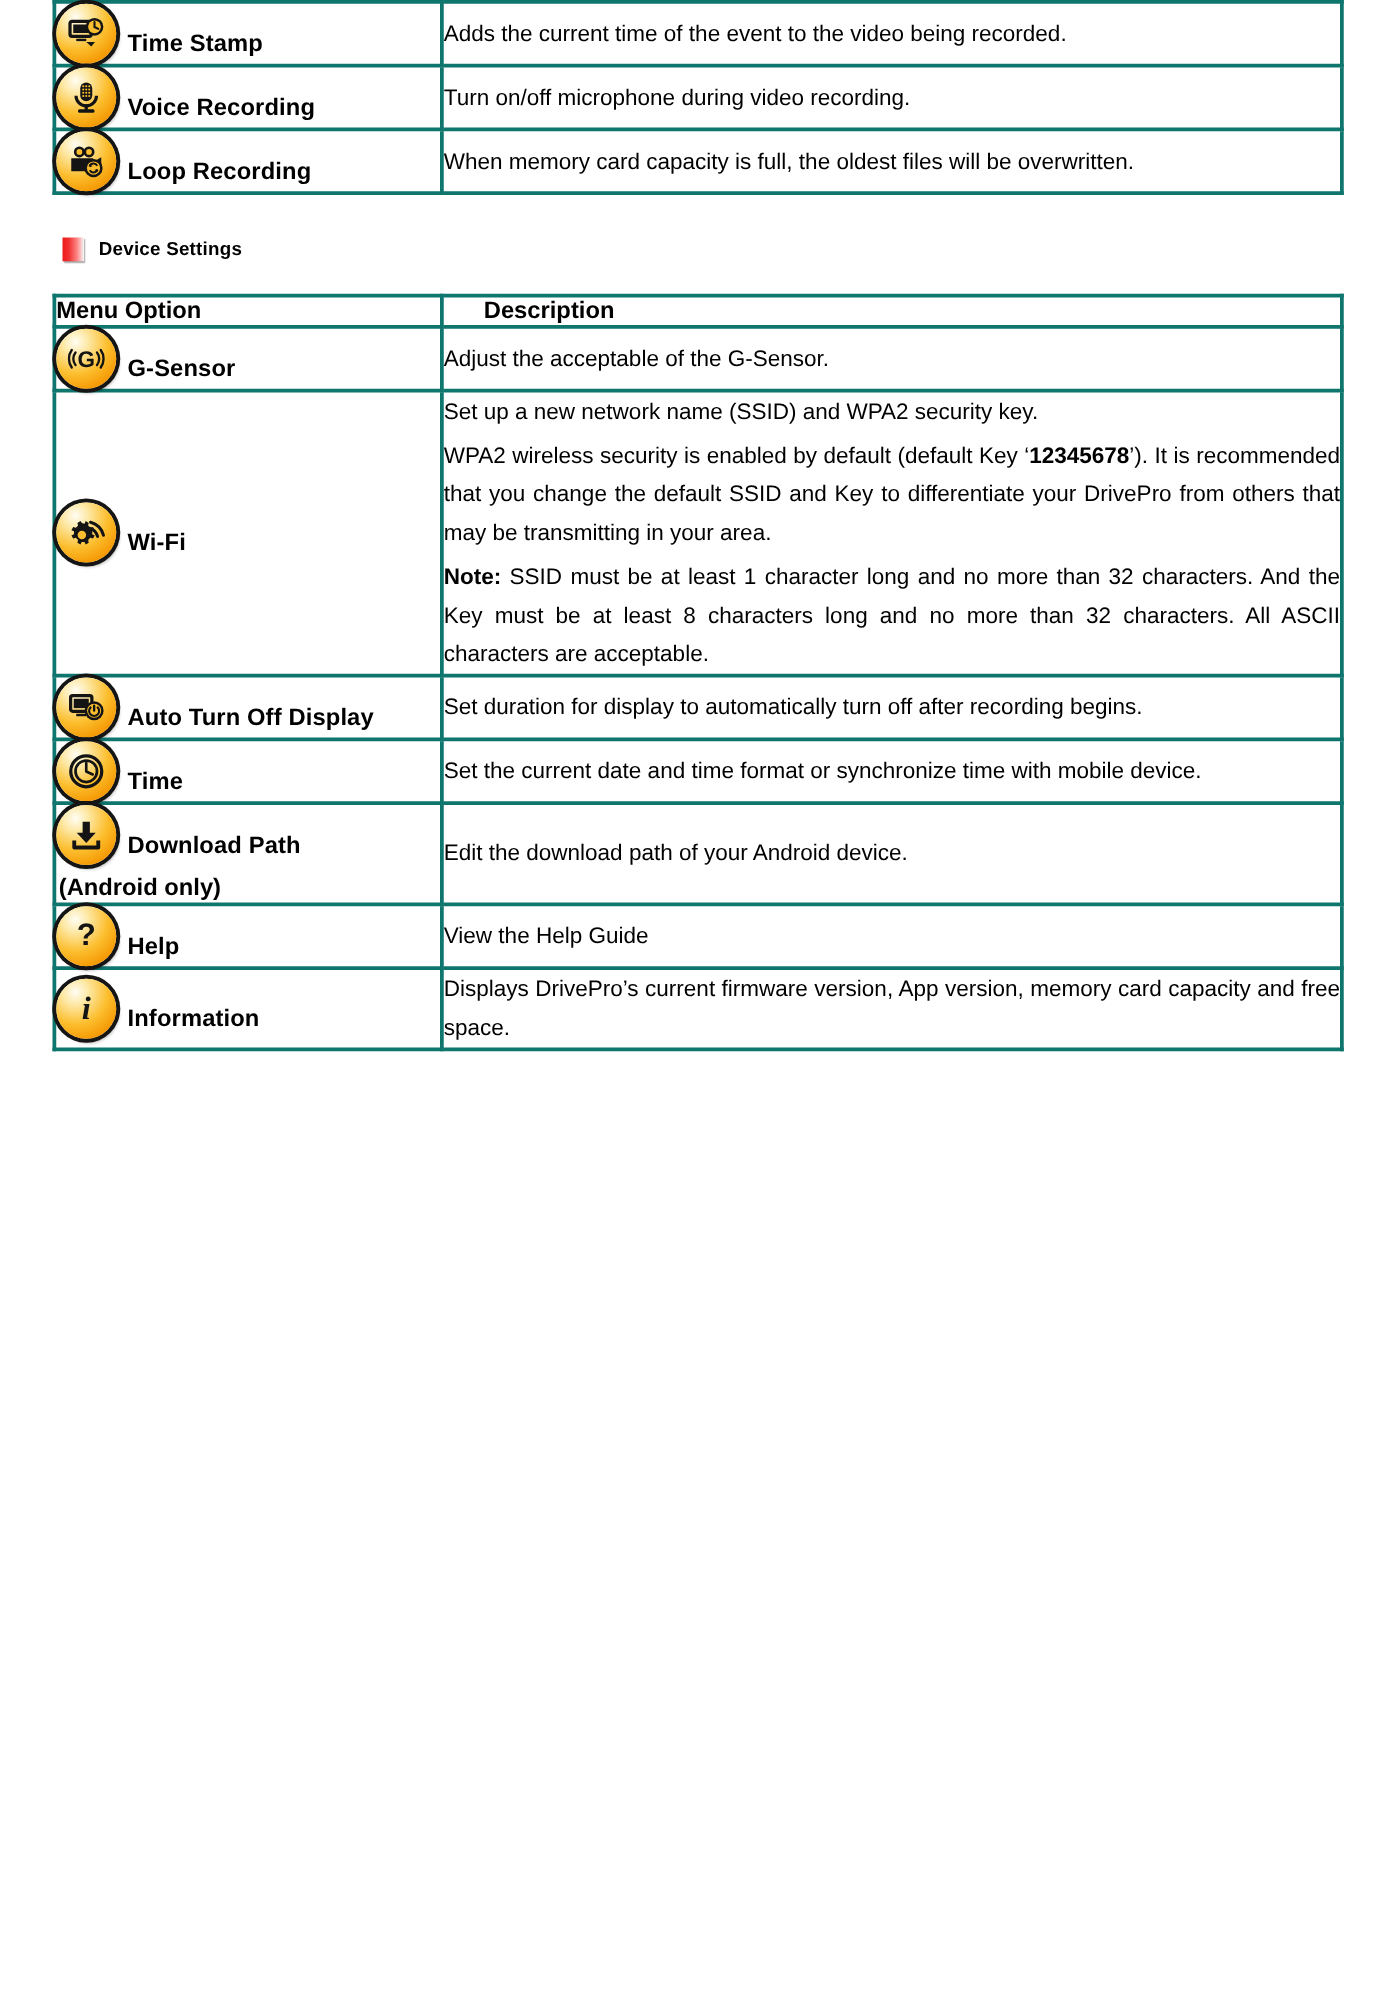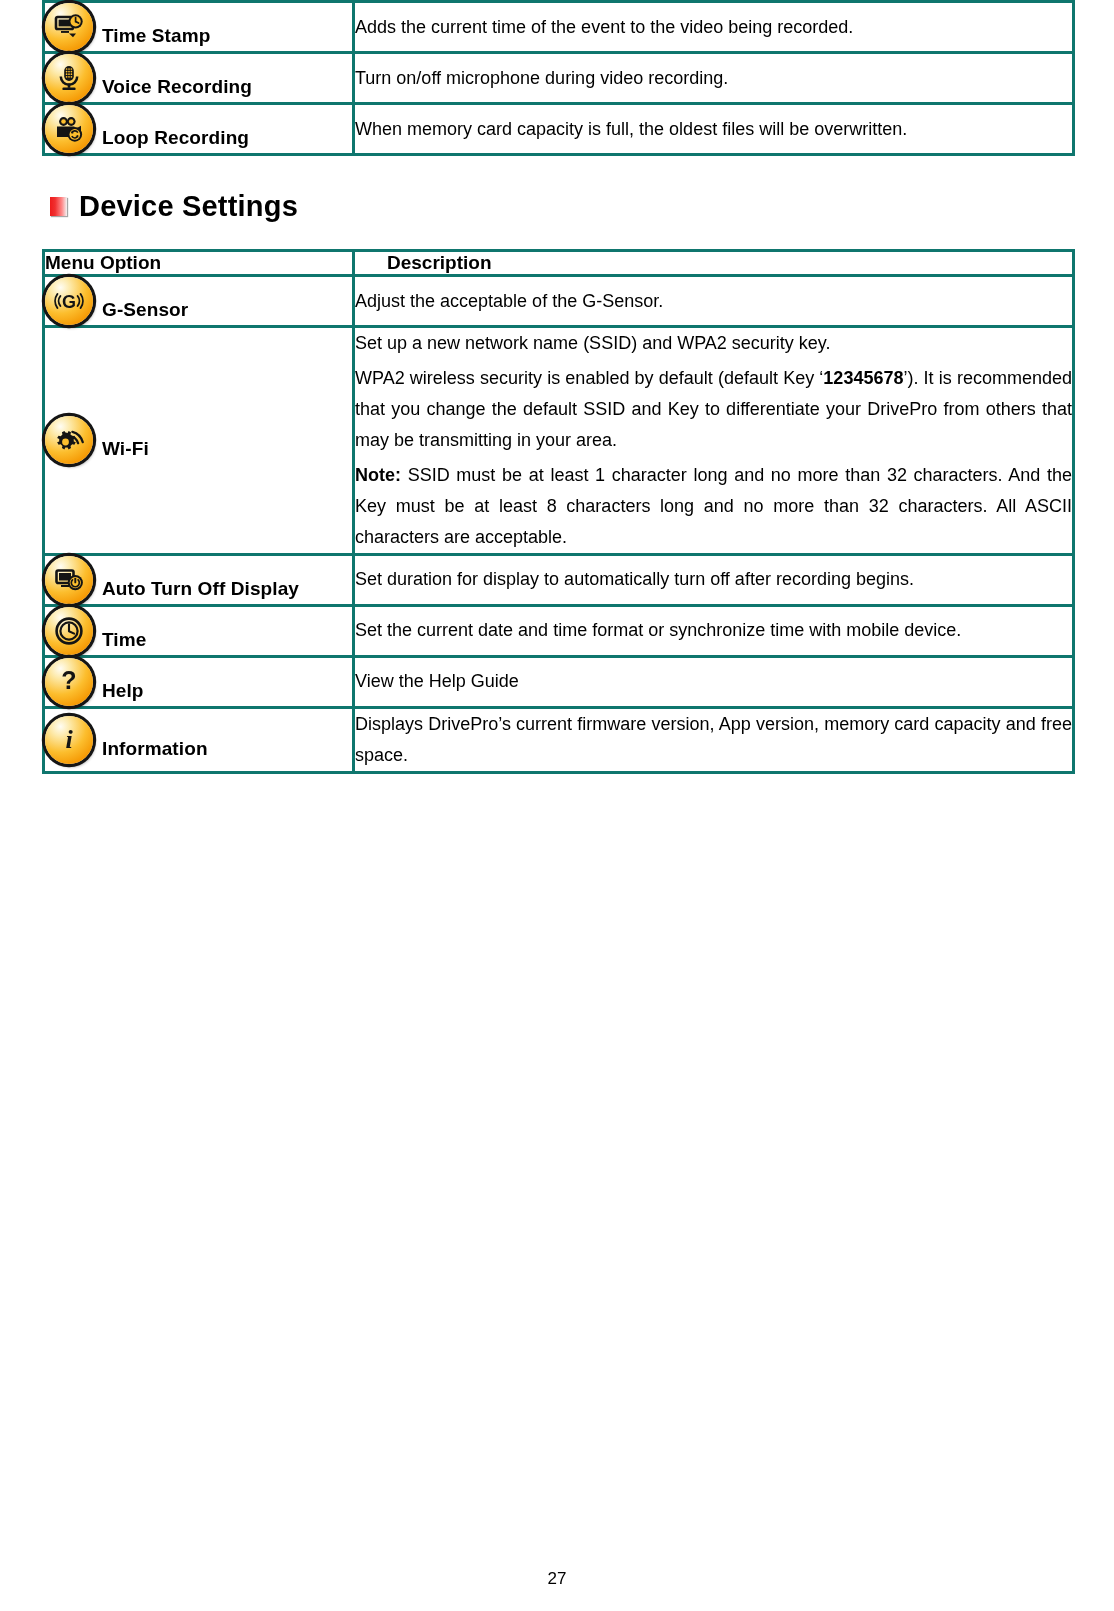--- a/index.html
+++ b/index.html
@@ -102,21 +102,21 @@
     margin: 34px 0 26px 8px;
   }
   .redsq {
     width: 17px;
     height: 19px;
     background: linear-gradient(90deg, #ee1b1b 0%, #f03030 30%, #ff8a8a 70%, #f3f3f3 100%);
     box-shadow: 1px 1px 1px rgba(0,0,0,0.35);
     flex: 0 0 auto;
   }
   .section-title {
-    font-size: 29px;
+    font-size: 15px;
     font-weight: bold;
     letter-spacing: 0.2px;
   }
 
   .page-number {
     position: absolute;
     left: 0;
     right: 0;
     bottom: 22px;
     text-align: center;
@@ -301,20 +301,35 @@
                 <circle cx="15" cy="15" r="8.6" fill="none" stroke="#141414" stroke-width="2.2"></circle>
                 <path d="M15 8.4 L15 15.2 L20.2 17.6" stroke="#141414" stroke-width="2.1" fill="none" stroke-linecap="round" stroke-linejoin="round"></path>
               </svg>
             </span>
             <span class="opt-label">Time</span>
           </div>
         </td>
         <td class="desc-cell justify">Set the current date and time format or synchronize time with mobile device.</td>
       </tr>
 
+      <tr>
+        <td class="opt-cell">
+          <div class="opt-inner">
+            <span class="ico">
+              <svg width="30" height="30" viewBox="0 0 30 30">
+                <path d="M12.1 4.4 H17.9 V13.2 H22.6 L15 21.4 L7.4 13.2 H12.1 Z" fill="#141414"></path>
+                <path d="M5.4 19.4 V25 H24.6 V19.4" fill="none" stroke="#141414" stroke-width="3.1" stroke-linejoin="round"></path>
+              </svg>
+            </span>
+            <span class="opt-label">Download Path</span>
+          </div>
+          <div class="opt-sub">(Android only)</div>
+        </td>
+        <td class="desc-cell">Edit the download path of your Android device.</td>
+      </tr>
 
       <tr>
         <td class="opt-cell">
           <div class="opt-inner">
             <span class="ico">
               <svg width="30" height="30" viewBox="0 0 30 30">
                 <text x="15" y="22" text-anchor="middle" font-family="Liberation Sans, sans-serif" font-size="25" font-weight="bold" fill="#141414">?</text>
               </svg>
             </span>
             <span class="opt-label">Help</span>
@@ -334,15 +349,14 @@
             <span class="opt-label">Information</span>
           </div>
         </td>
         <td class="desc-cell justify">Displays DrivePro’s current firmware version, App version, memory card capacity and free space.</td>
       </tr>
 
 
     </tbody>
   </table>
 
-  <div class="page-number">27</div>
 
 </div>
 
 </body></html>

